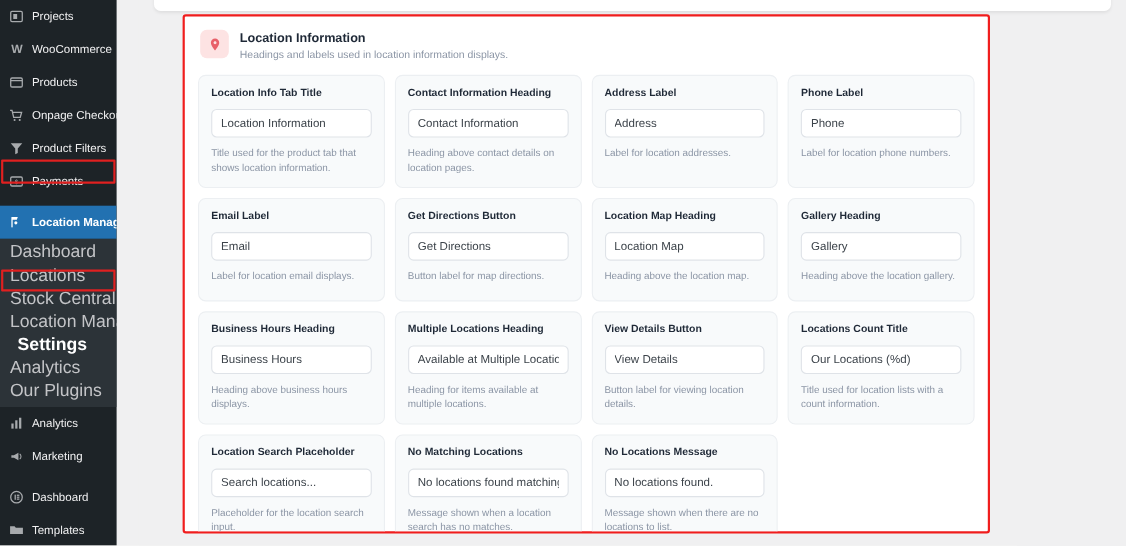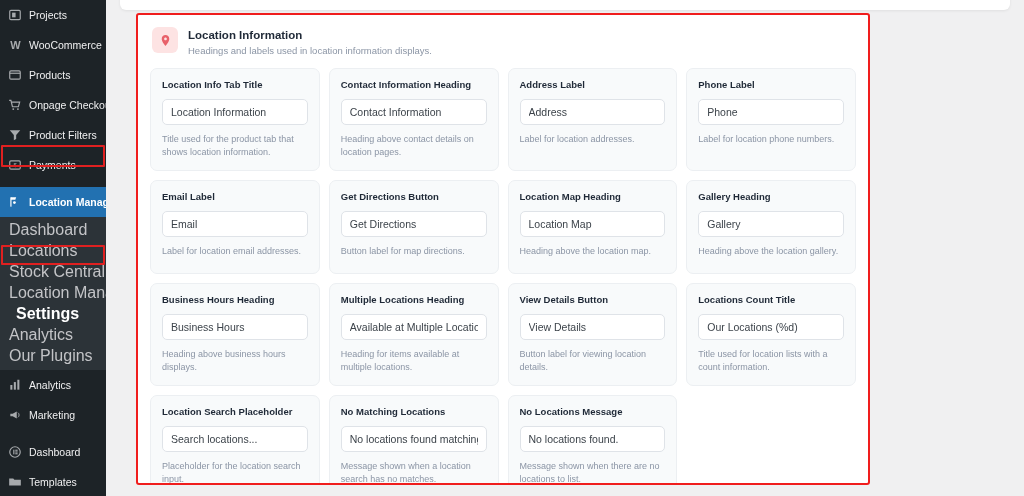--- a/index.html
+++ b/index.html
@@ -3,21 +3,21 @@
 <meta charset="utf-8">
 <style>
   * { box-sizing: border-box; }
   html, body {
     margin: 0; padding: 0;
     width: 1024px; height: 496px;
     overflow: hidden;
     font-family: "Liberation Sans", sans-serif;
     background: #f0f0f1;
   }
-  #app { display: flex; width: 1024px; height: 496px; }
+  #app { display: flex; width: 1024px; height: 496px; gap: 20px; }
 
   
   #sidebar {
     width: 106px;
     flex: 0 0 106px;
     background: #1d2327;
     color: #f0f0f1;
     position: relative;
     overflow: hidden;
   }
@@ -77,21 +77,21 @@
   .panel-top {
     position: absolute;
     left: 14px; right: 14px; top: -14px;
     height: 24px;
     background: #ffffff;
     border-radius: 6px;
     box-shadow: 0 1px 3px rgba(0,0,0,.07);
   }
   .section-wrap {
     position: absolute;
-    left: 30px;
+    left: 40px;
     top: 13px;
     width: 734px;
     height: 472px;
     background: #ffffff;
     border: 2px solid #f01d1d;
     border-radius: 3px;
     overflow: hidden;
   }
   .section-head {
     display: flex;
@@ -304,21 +304,21 @@
           <div class="sh-title">Location Information</div>
           <div class="sh-sub">Headings and labels used in location information displays.</div>
         </div>
       </div>
 
       <div class="grid" id="field-grid">
           <div class="card"><div class="card-label">Location Info Tab Title</div><input class="card-input" type="text" value="Location Information" style=""><div class="card-desc">Title used for the product tab that shows location information.</div></div>
           <div class="card"><div class="card-label">Contact Information Heading</div><input class="card-input" type="text" value="Contact Information" style=""><div class="card-desc">Heading above contact details on location pages.</div></div>
           <div class="card"><div class="card-label">Address Label</div><input class="card-input" type="text" value="Address" style=""><div class="card-desc">Label for location addresses.</div></div>
           <div class="card"><div class="card-label">Phone Label</div><input class="card-input" type="text" value="Phone" style=""><div class="card-desc">Label for location phone numbers.</div></div>
-          <div class="card"><div class="card-label">Email Label</div><input class="card-input" type="text" value="Email" style=""><div class="card-desc">Label for location email addresses.</div></div>
+          <div class="card"><div class="card-label">Email Label</div><input class="card-input" type="text" value="Email" style=""><div class="card-desc">Label for location email displays.</div></div>
           <div class="card"><div class="card-label">Get Directions Button</div><input class="card-input" type="text" value="Get Directions" style=""><div class="card-desc">Button label for map directions.</div></div>
           <div class="card"><div class="card-label">Location Map Heading</div><input class="card-input" type="text" value="Location Map" style=""><div class="card-desc">Heading above the location map.</div></div>
           <div class="card"><div class="card-label">Gallery Heading</div><input class="card-input" type="text" value="Gallery" style=""><div class="card-desc">Heading above the location gallery.</div></div>
           <div class="card"><div class="card-label">Business Hours Heading</div><input class="card-input" type="text" value="Business Hours" style=""><div class="card-desc">Heading above business hours displays.</div></div>
           <div class="card"><div class="card-label">Multiple Locations Heading</div><input class="card-input" type="text" value="Available at Multiple Locations" style=""><div class="card-desc">Heading for items available at multiple locations.</div></div>
           <div class="card"><div class="card-label">View Details Button</div><input class="card-input" type="text" value="View Details" style=""><div class="card-desc">Button label for viewing location details.</div></div>
           <div class="card"><div class="card-label">Locations Count Title</div><input class="card-input" type="text" value="Our Locations (%d)" style=""><div class="card-desc">Title used for location lists with a count information.</div></div>
           <div class="card"><div class="card-label">Location Search Placeholder</div><input class="card-input" type="text" value="Search locations..." style=""><div class="card-desc">Placeholder for the location search input.</div></div>
           <div class="card"><div class="card-label">No Matching Locations</div><input class="card-input" type="text" value="No locations found matching your search." style=""><div class="card-desc">Message shown when a location search has no matches.</div></div>
           <div class="card"><div class="card-label">No Locations Message</div><input class="card-input" type="text" value="No locations found." style=""><div class="card-desc">Message shown when there are no locations to list.</div></div>

